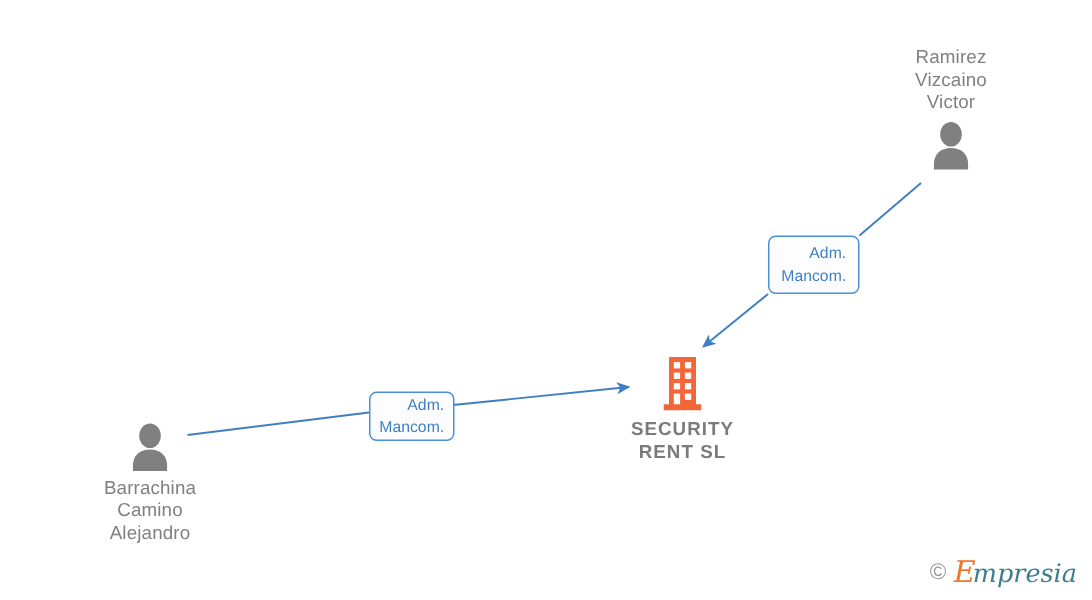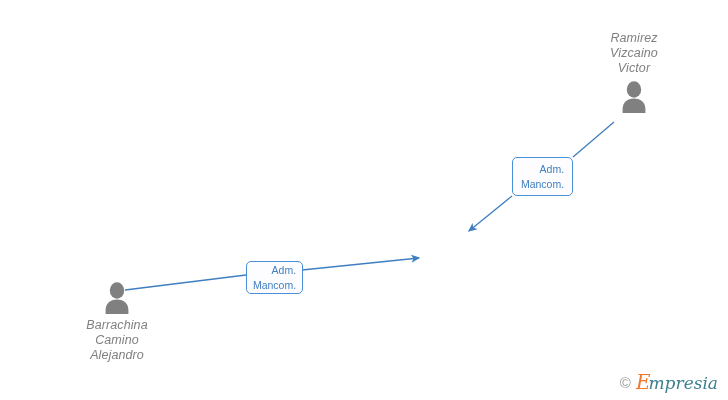--- a/index.html
+++ b/index.html
@@ -19,21 +19,20 @@
     position: absolute;
     left: 0; top: 0;
     width: 728px;
     height: 400px;
   }
 
   
   .node-person {
     position: absolute;
     text-align: center;
-    font-style: italic;
   }
   .person-icon {
     display: block;
     margin: 0 auto;
   }
   .person-label {
     color: #808080;
     font-size: 12.5px;
     line-height: 15px;
     white-space: pre-line;
@@ -136,27 +135,43 @@
       <ellipse cx="14" cy="9.5" rx="7.2" ry="8.2" fill="#808080"></ellipse>
       <path d="M14,18.6 C21.2,18.6 25.4,22.8 25.4,29.4 L25.4,33 L2.6,33 L2.6,29.4 C2.6,22.8 6.8,18.6 14,18.6 Z" fill="#808080"></path>
     </svg>
   </div>
 
   <div class="edge-label" style="left:512px; top:157px; width:61px; height:39px;">
     <span>Adm.
 Mancom.</span>
   </div>
 
+  <div class="node-company" style="left:395px; top:238px; width:120px;">
+    <svg class="company-icon" width="30" height="37" viewBox="0 0 30 37" xmlns="http://www.w3.org/2000/svg">
+      <rect x="6" y="0" width="18" height="32" fill="#f4663a"></rect>
+      <rect x="2.5" y="31.5" width="25" height="4" fill="#f4663a"></rect>
+      <rect x="9.2" y="3.4" width="4.2" height="4.2" fill="#ffffff"></rect>
+      <rect x="16.6" y="3.4" width="4.2" height="4.2" fill="#ffffff"></rect>
+      <rect x="9.2" y="10.4" width="4.2" height="4.2" fill="#ffffff"></rect>
+      <rect x="16.6" y="10.4" width="4.2" height="4.2" fill="#ffffff"></rect>
+      <rect x="9.2" y="17.4" width="4.2" height="4.2" fill="#ffffff"></rect>
+      <rect x="16.6" y="17.4" width="4.2" height="4.2" fill="#ffffff"></rect>
+      <rect x="9.2" y="24.4" width="4.2" height="7.1" fill="#ffffff"></rect>
+      <rect x="16.6" y="24.4" width="4.2" height="4.2" fill="#ffffff"></rect>
+    </svg>
+    <div class="company-label" style="margin-top:4px;">SECURITY
+RENT  SL</div>
+  </div>
 
   <div class="edge-label" style="left:246px; top:261px; width:57px; height:33px;">
     <span>Adm.
 Mancom.</span>
   </div>
 
-  <div class="node-person" style="left:52px; top:281px; width:130px;">
+  <div class="node-person" style="left:35px; top:281px; width:130px;">
     <svg class="person-icon" width="28" height="34" viewBox="0 0 28 34" xmlns="http://www.w3.org/2000/svg">
       <ellipse cx="14" cy="9.5" rx="7.2" ry="8.2" fill="#808080"></ellipse>
       <path d="M14,18.6 C21.2,18.6 25.4,22.8 25.4,29.4 L25.4,33 L2.6,33 L2.6,29.4 C2.6,22.8 6.8,18.6 14,18.6 Z" fill="#808080"></path>
     </svg>
     <div class="person-label" style="margin-top:3px;">Barrachina
 Camino
 Alejandro</div>
   </div>
 
   <div id="logo">

